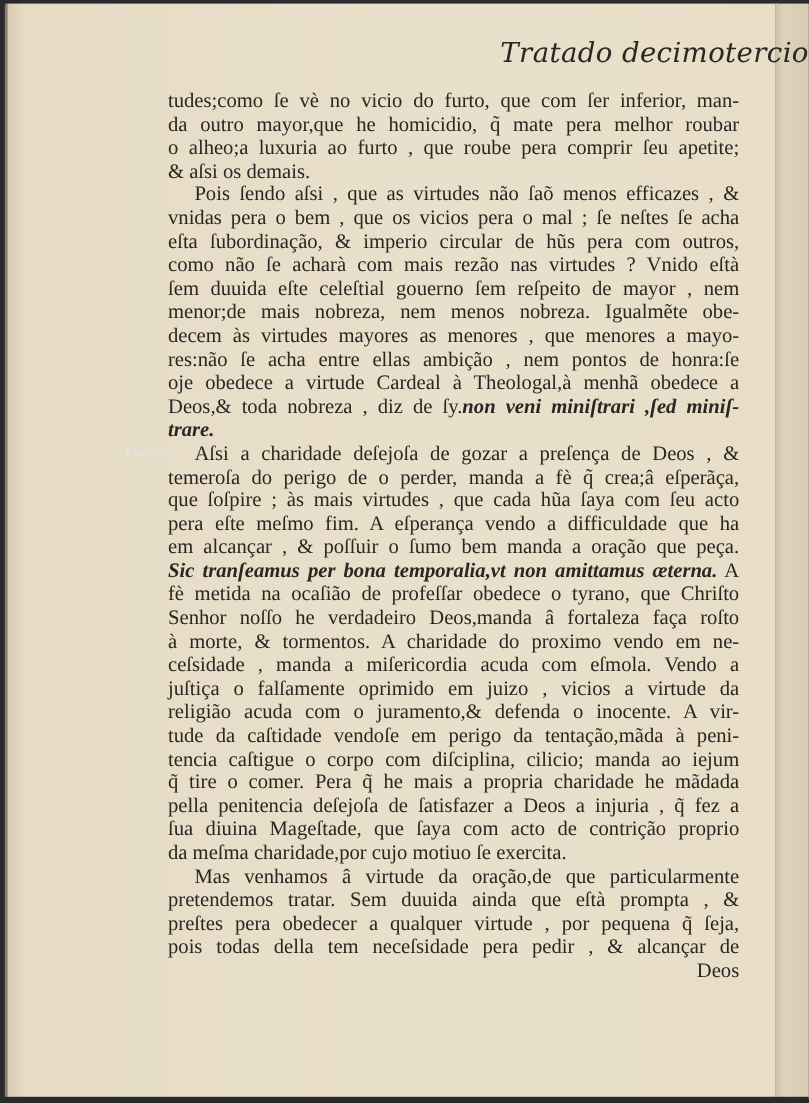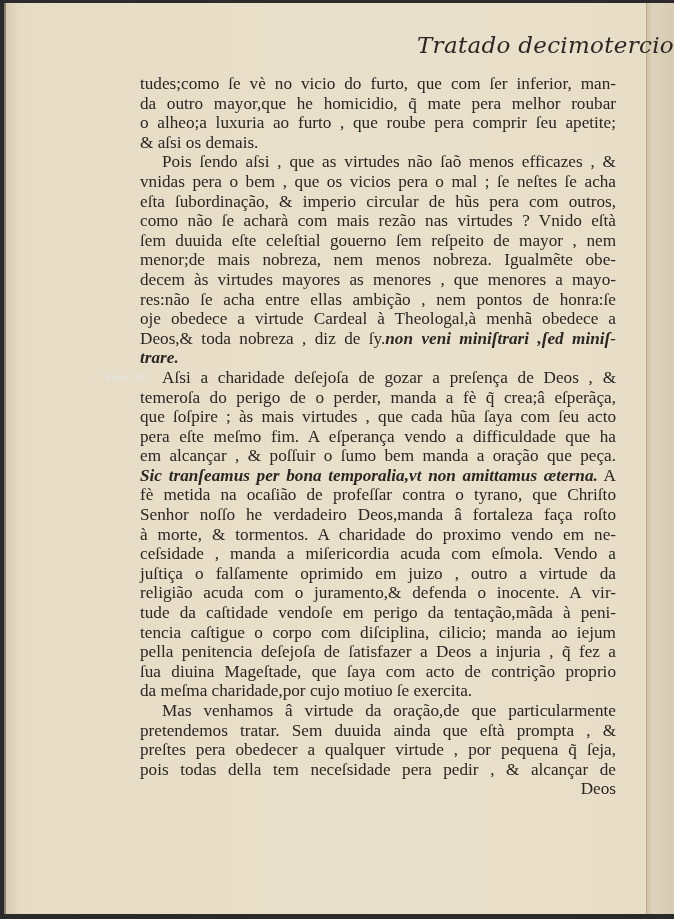--- a/index.html
+++ b/index.html
@@ -63,28 +63,29 @@
     <div class="line">res:não ſe acha entre ellas ambição , nem pontos de honra:ſe</div>
     <div class="line">oje obedece a virtude Cardeal à Theologal,à menhã obedece a</div>
     <div class="line"><span>Deos,&amp; toda nobreza , diz de ſy.</span><span class="it">non veni miniſtrari ,ſed miniſ-</span></div>
     <div class="line last"><span class="it">trare.</span></div>
     <div class="line indent">Aſsi a charidade deſejoſa de gozar a preſença de Deos , &amp;</div>
     <div class="line">temeroſa do perigo de o perder, manda a fè q̃ crea;â eſperãça,</div>
     <div class="line">que ſoſpire ; às mais virtudes , que cada hũa ſaya com ſeu acto</div>
     <div class="line">pera eſte meſmo fim. A eſperança vendo a difficuldade que ha</div>
     <div class="line">em alcançar , &amp; poſſuir o ſumo bem manda a oração que peça.</div>
     <div class="line"><span class="it">Sic tranſeamus per bona temporalia,vt non amittamus æterna.</span><span> A</span></div>
-    <div class="line">fè metida na ocaſião de profeſſar contra o tyrano, que Chriſto</div>
+    <div class="line">fè metida na ocaſião de profeſſar obedece o tyrano, que Chriſto</div>
     <div class="line">Senhor noſſo he verdadeiro Deos,manda â fortaleza faça roſto</div>
     <div class="line">à morte, &amp; tormentos. A charidade do proximo vendo em ne-</div>
     <div class="line">ceſsidade , manda a miſericordia acuda com eſmola. Vendo a</div>
-    <div class="line">juſtiça o falſamente oprimido em juizo , outro a virtude da</div>
+    <div class="line">juſtiça o falſamente oprimido em juizo , vicios a virtude da</div>
     <div class="line">religião acuda com o juramento,&amp; defenda o inocente. A vir-</div>
     <div class="line">tude da caſtidade vendoſe em perigo da tentação,mãda à peni-</div>
     <div class="line">tencia caſtigue o corpo com diſciplina, cilicio; manda ao iejum</div>
+    <div class="line">q̃ tire o comer. Pera q̃ he mais a propria charidade he mãdada</div>
     <div class="line">pella penitencia deſejoſa de ſatisfazer a Deos a injuria , q̃ fez a</div>
     <div class="line">ſua diuina Mageſtade, que ſaya com acto de contrição proprio</div>
     <div class="line last">da meſma charidade,por cujo motiuo ſe exercita.</div>
     <div class="line indent">Mas venhamos â virtude da oração,de que particularmente</div>
     <div class="line">pretendemos tratar. Sem duuida ainda que eſtà prompta , &amp;</div>
     <div class="line">preſtes pera obedecer a qualquer virtude , por pequena q̃ ſeja,</div>
     <div class="line">pois todas della tem neceſsidade pera pedir , &amp; alcançar de</div>
     <div class="line right">Deos</div>
   </div>
 

